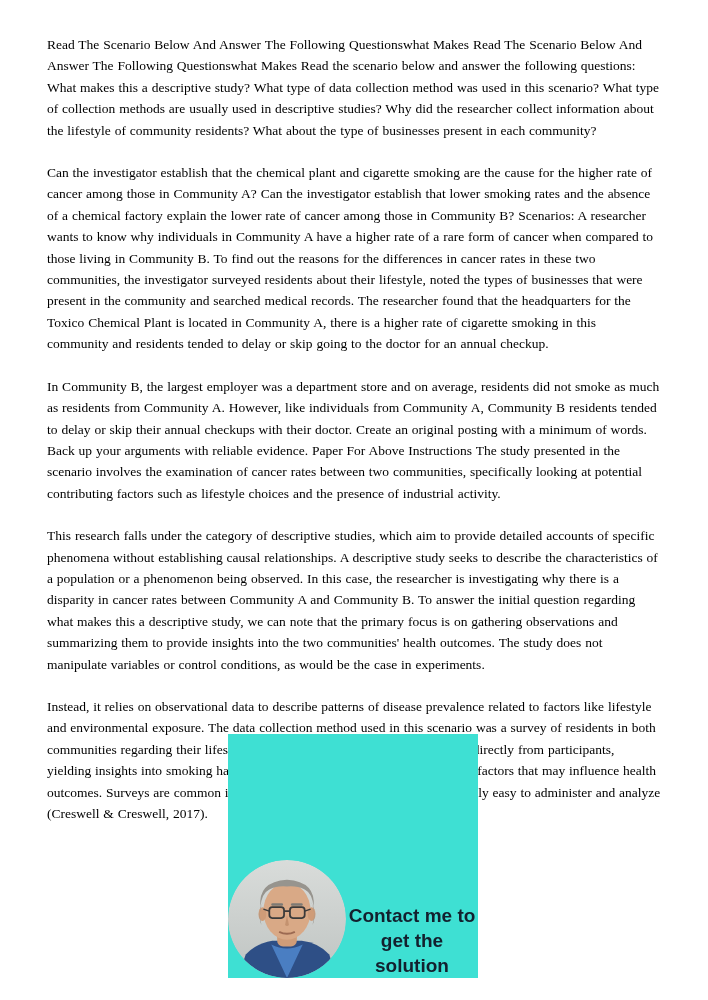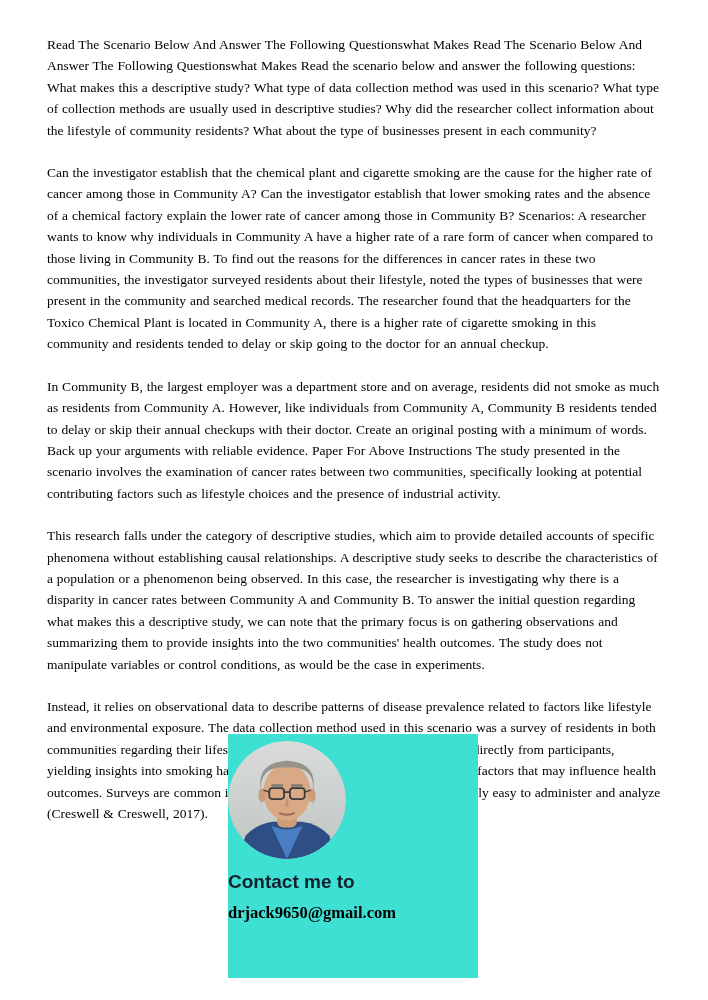--- a/index.html
+++ b/index.html
@@ -28,22 +28,22 @@
     word-spacing: 0.5px;
   }
   .contact-overlay {
     position: absolute;
     left: 228px;
     top: 734px;
     width: 250px;
     height: 244px;
     background: #3ee0d3;
     display: flex;
-    flex-direction: column;
-    align-items: flex-start;
+    flex-direction: row;
+    align-items: flex-end;
     padding-top: 7px;
   }
   .avatar-wrap {
     width: 118px;
     height: 118px;
     border-radius: 50%;
     overflow: hidden;
     flex: 0 0 auto;
   }
   .contact-heading {
@@ -117,17 +117,17 @@
           <line x1="78" y1="52" x2="84" y2="50" stroke="#3a3a3a" stroke-width="1.5"></line>
 
           <path d="M60 56 L58 66 Q60 68 62 66 Z" fill="#c4926f"></path>
 
           <path d="M52 73 Q60 77 68 73" fill="none" stroke="#9c6a52" stroke-width="2"></path>
         </g>
       </svg>
     </div>
     <div class="contact-heading">
       <div>Contact me to</div>
+      <div>get the solution</div>
     </div>
-    <div class="contact-email">drjack9650@gmail.com</div>
   </div>
 
 </div>
 
 </body></html>

